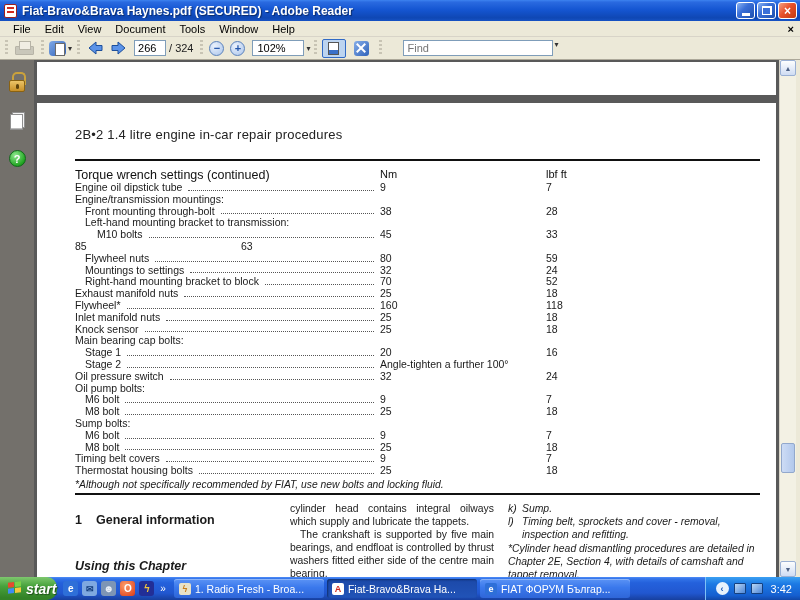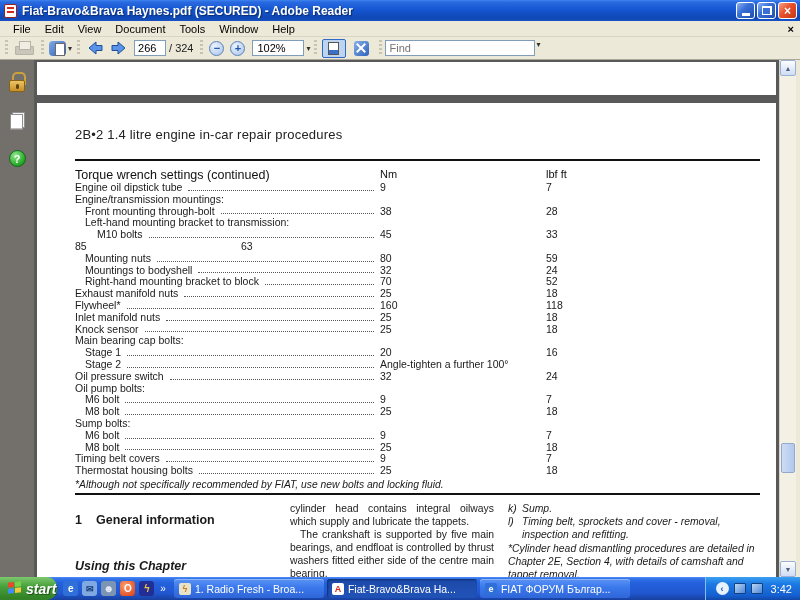--- a/index.html
+++ b/index.html
@@ -64,21 +64,21 @@
   .view-btn.selected { background:#bcd4f0; border:1px solid #316ac5; }
   .scrollmode-icon { width:11px; height:13px; background:#fff; border:1px solid #555; position:relative; }
   .scrollmode-icon::after { content:""; position:absolute; left:0; right:0; bottom:0; height:4px;
     background:#3a70c8; }
   .fit-icon { width:15px; height:15px; border-radius:3px;
     background:linear-gradient(135deg,#86aee8,#2f62ba); position:relative; }
   .fit-icon::before, .fit-icon::after { content:""; position:absolute; left:6px; top:1px;
     width:2px; height:12px; background:#fff; }
   .fit-icon::before { transform:rotate(45deg); }
   .fit-icon::after { transform:rotate(-45deg); }
-  .find-wrap { display:flex; align-items:flex-start; margin-left:0; }
+  .find-wrap { display:flex; align-items:flex-start; margin-left:18px; }
   .find-input { width:150px; height:16px; border:1px solid #7f9db9; background:#fff;
     font-size:11px; padding:0 4px; color:#444; font-family:"Liberation Sans",sans-serif; }
 
   
   .main { position:absolute; top:60px; left:0; right:0; bottom:23px; display:flex; background:#595959; }
   .nav-panel { width:34px; background:#73706b; display:flex; flex-direction:column; align-items:center;
     padding-top:12px; gap:20px; flex:0 0 auto; }
   .lock-icon { width:16px; height:20px; position:relative; }
   .lock-icon::before { content:""; position:absolute; left:3px; top:0; width:10px; height:11px;
     border:2px solid #caa23c; border-bottom:none; border-radius:5px 5px 0 0; }
@@ -307,29 +307,29 @@
               </span>
               <span class="tnm">45</span>
               <span class="tlbf">33</span>
             </div>
             <div class="trow">
               <span class="tnm">85</span>
               <span class="tlbf">63</span>
             </div>
             <div class="trow">
               <span class="tleft" style="padding-left: 10px;">
-                <span class="tlabel">Mounting nuts</span>
+                <span class="tlabel">Flywheel nuts</span>
                 <span class="leader"></span>
               </span>
               <span class="tnm">80</span>
               <span class="tlbf">59</span>
             </div>
             <div class="trow">
               <span class="tleft" style="padding-left: 10px;">
-                <span class="tlabel">Mountings to bodyshell</span>
+                <span class="tlabel">Mountings to settings</span>
                 <span class="leader"></span>
               </span>
               <span class="tnm">32</span>
               <span class="tlbf">24</span>
             </div>
             <div class="trow">
               <span class="tleft" style="padding-left: 10px;">
                 <span class="tlabel">Right-hand mounting bracket to block</span>
                 <span class="leader"></span>
               </span>

